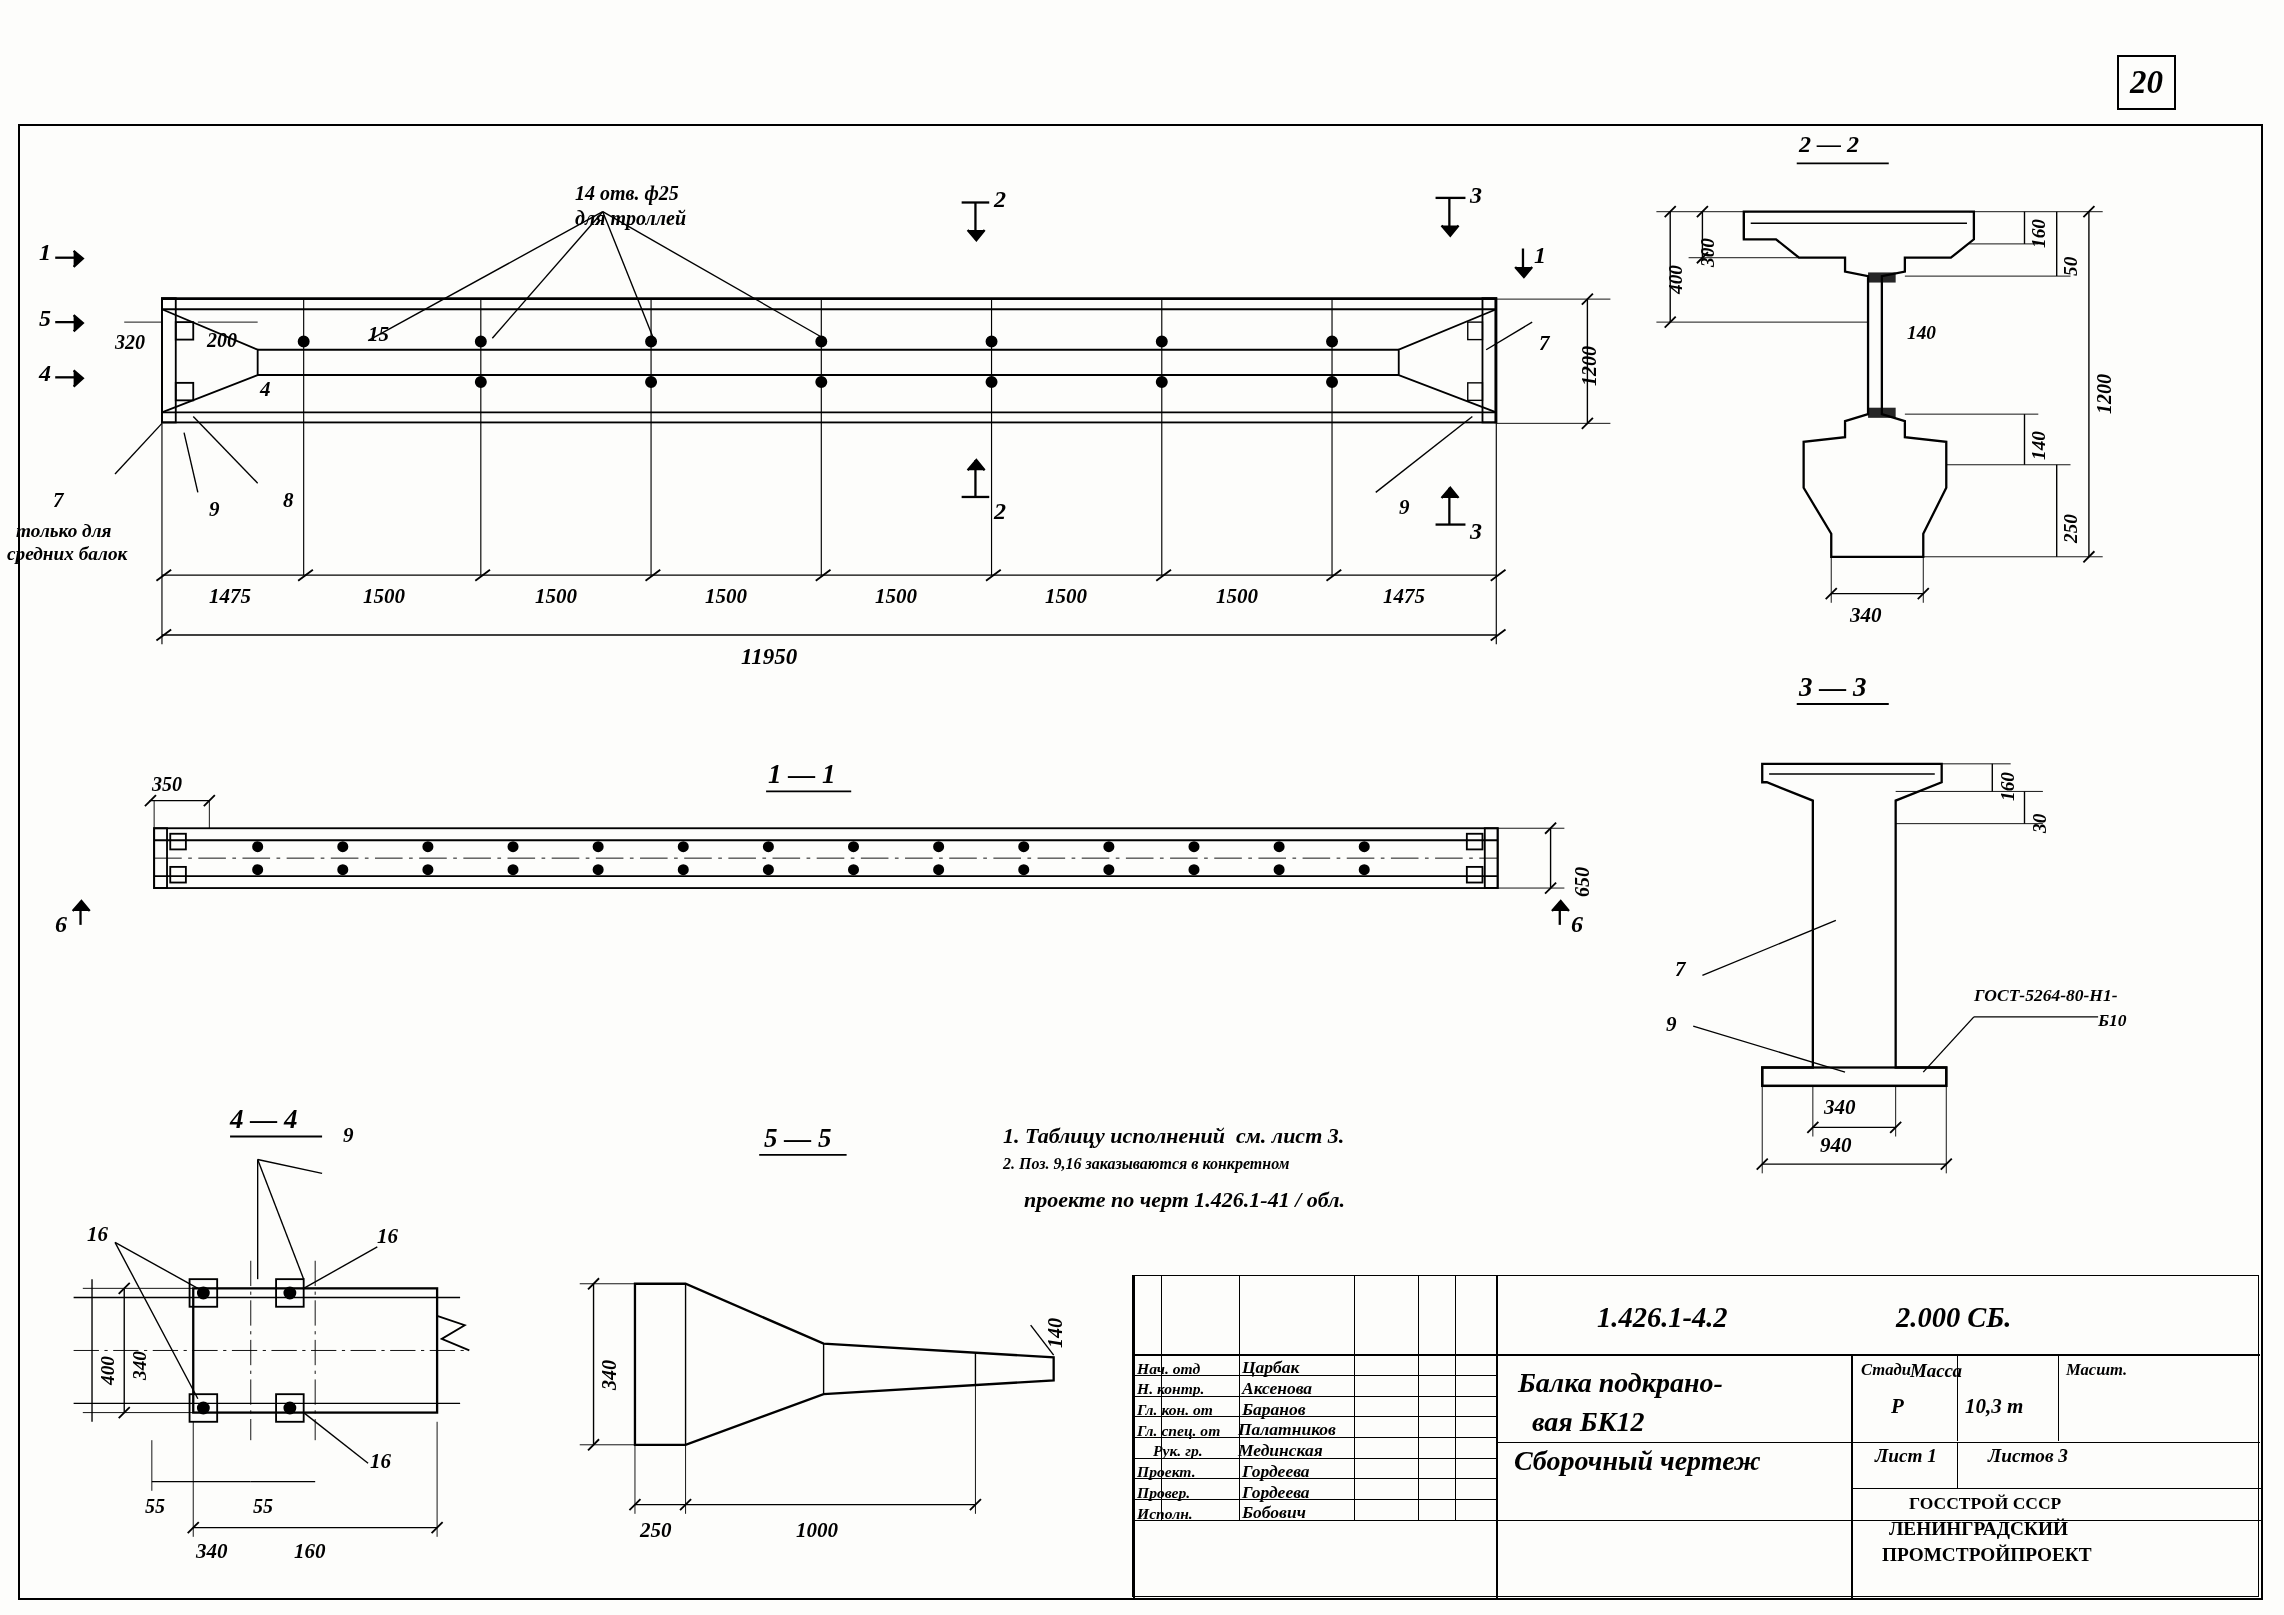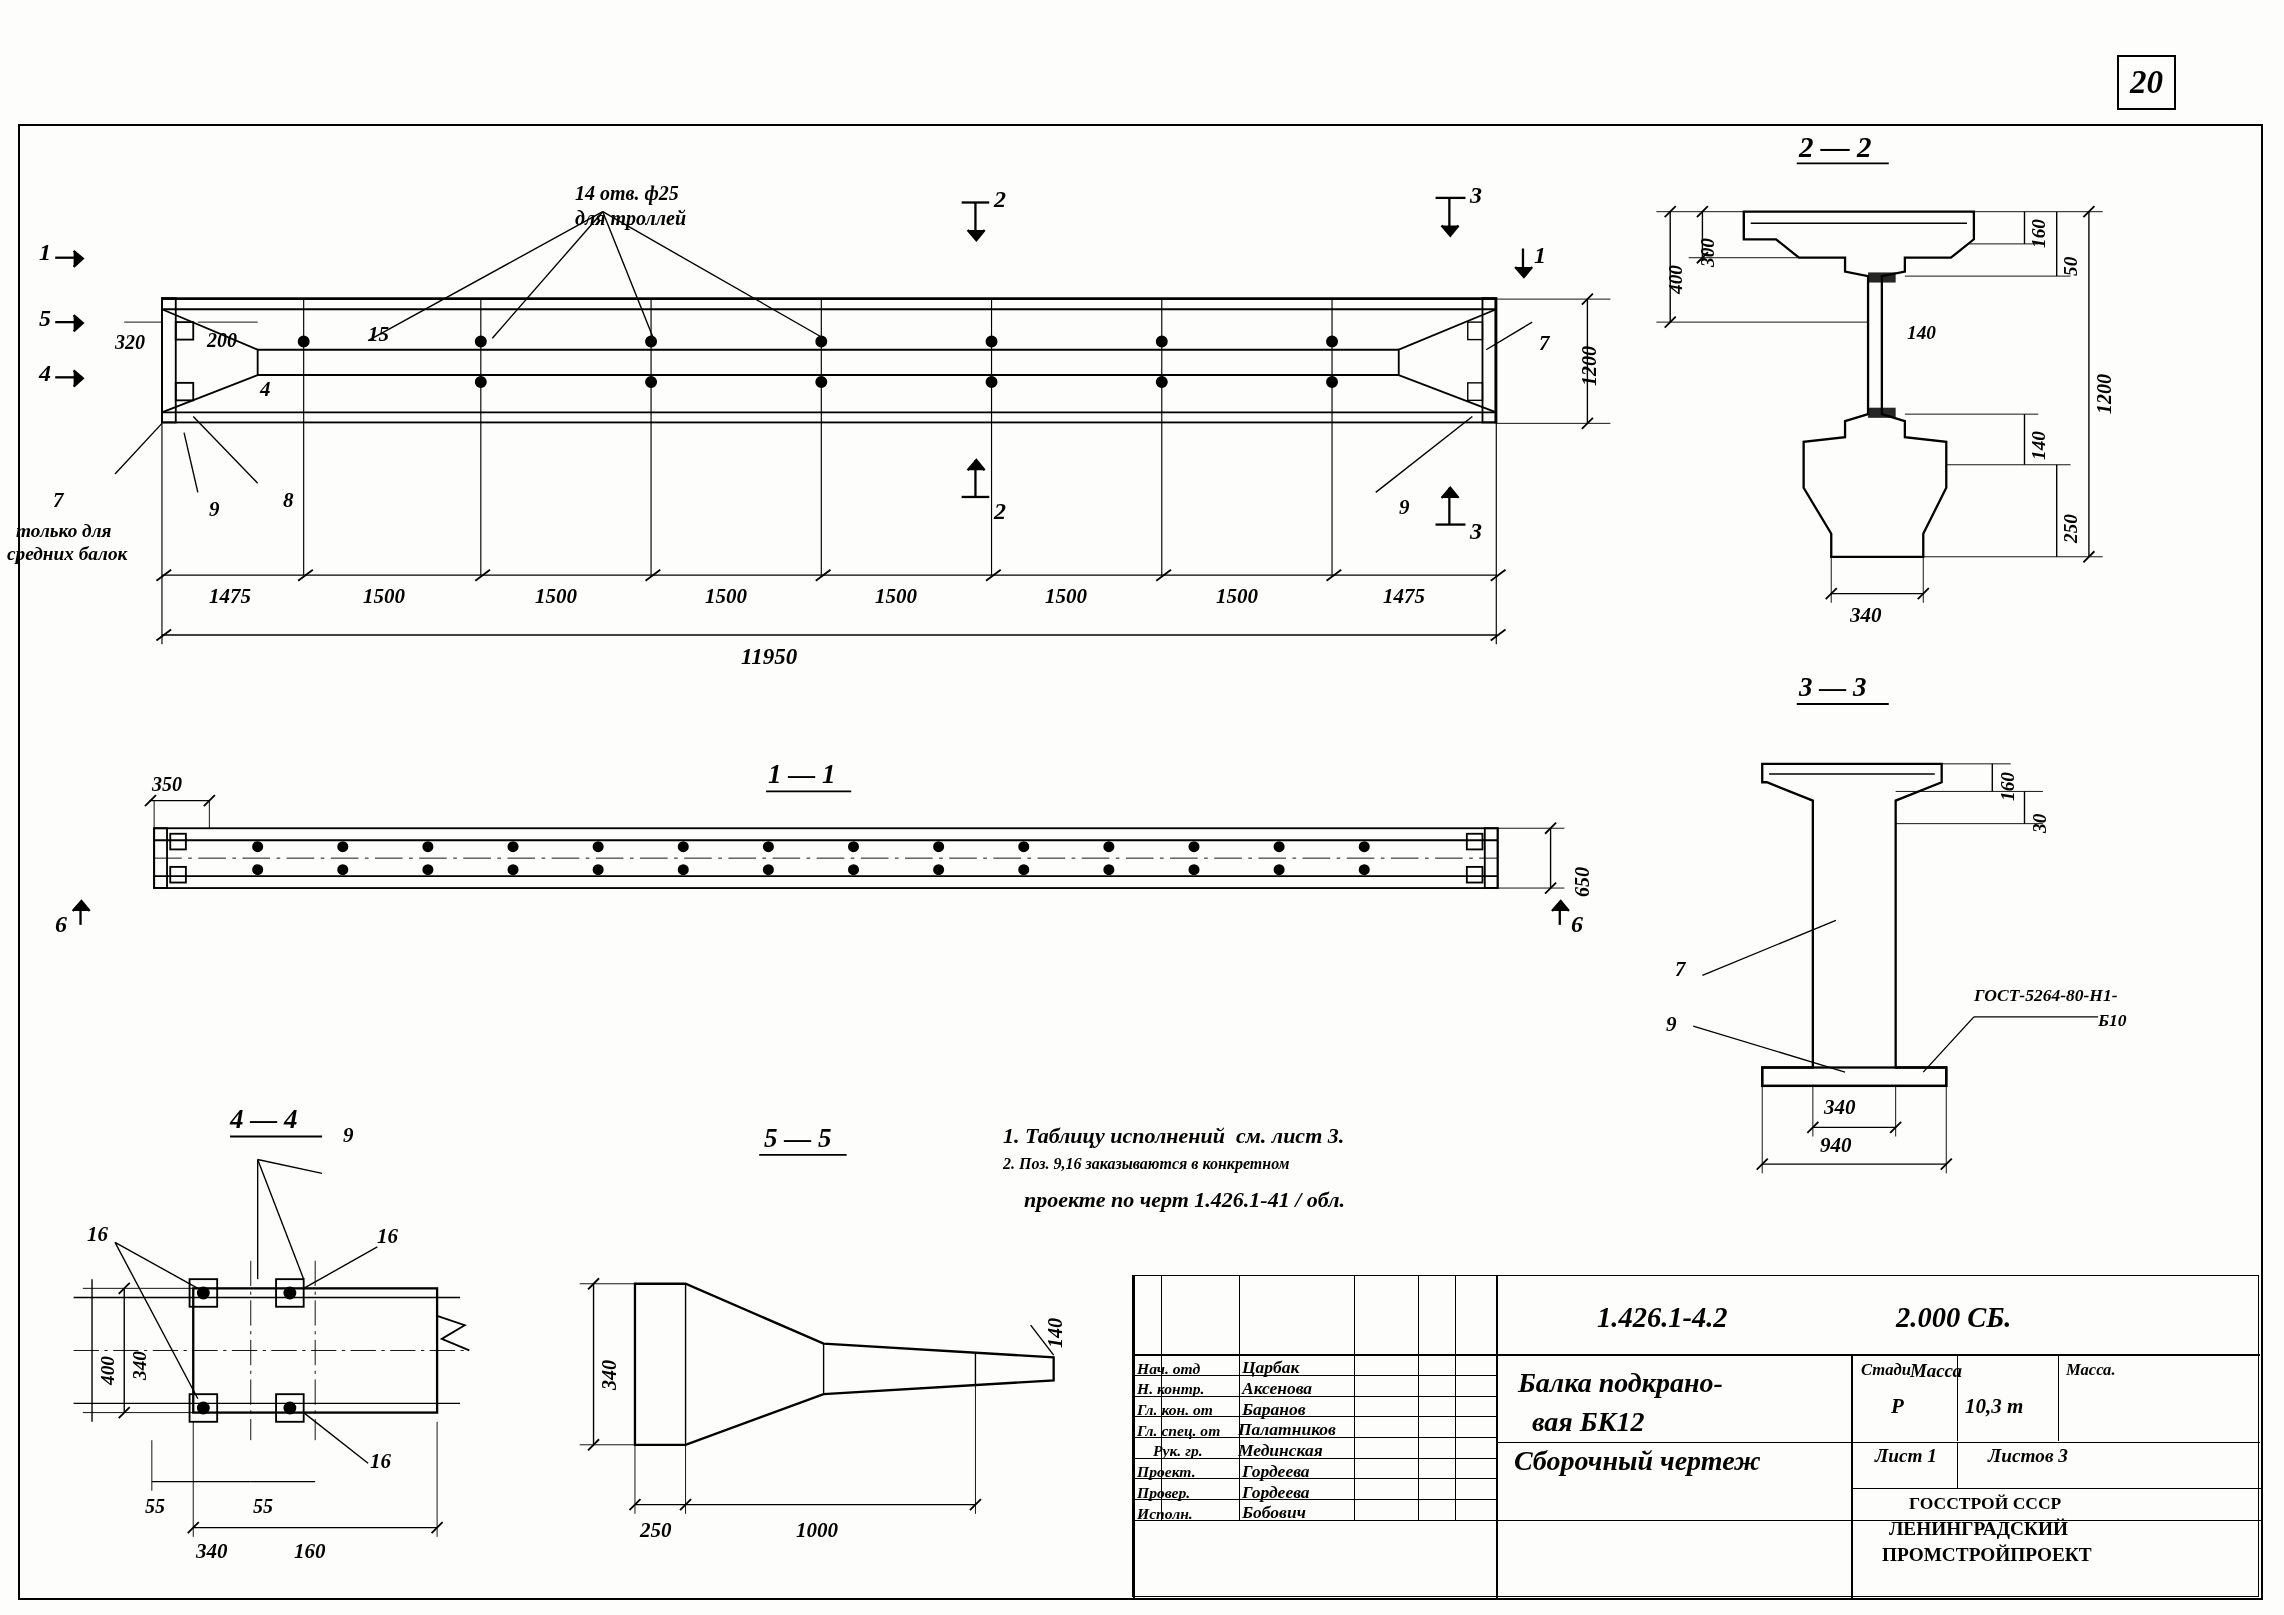--- a/index.html
+++ b/index.html
@@ -400,21 +400,21 @@
   <div class="lbl" style="left:1216px;top:584px;font-size:21px;">1500</div>
   <div class="lbl" style="left:1383px;top:584px;font-size:21px;">1475</div>
   <div class="lbl" style="left:741px;top:644px;font-size:23px;">11950</div>
 
   <div class="lbl" style="left:768px;top:759px;font-size:27px;">1 — 1</div>
   <div class="lbl" style="left:152px;top:773px;font-size:20px;">350</div>
   <div class="lbl rot" style="left:1571px;top:897px;font-size:20px;transform:rotate(-90deg);">650</div>
   <div class="lbl" style="left:55px;top:911px;font-size:24px;">6</div>
   <div class="lbl" style="left:1571px;top:911px;font-size:24px;">6</div>
 
-  <div class="lbl" style="left:1799px;top:131px;font-size:29px;font-family:Liberation Serif, serif;">2 — 2</div>
+  <div class="lbl" style="left:1799px;top:131px;font-size:24px;font-family:Liberation Serif, serif;">2 — 2</div>
   <div class="lbl rot" style="left:1697px;top:267px;font-size:19.3px;transform:rotate(-90deg);">300</div>
   <div class="lbl rot" style="left:1665px;top:294px;font-size:19.3px;transform:rotate(-90deg);">400</div>
   <div class="lbl rot" style="left:2028px;top:248px;font-size:19.3px;transform:rotate(-90deg);">160</div>
   <div class="lbl rot" style="left:2060px;top:276px;font-size:19.3px;transform:rotate(-90deg);">50</div>
   <div class="lbl" style="left:1907px;top:322px;font-size:19.3px;">140</div>
   <div class="lbl rot" style="left:2093px;top:414px;font-size:20px;transform:rotate(-90deg);">1200</div>
   <div class="lbl rot" style="left:2028px;top:460px;font-size:19.3px;transform:rotate(-90deg);">140</div>
   <div class="lbl rot" style="left:2060px;top:543px;font-size:19.3px;transform:rotate(-90deg);">250</div>
   <div class="lbl" style="left:1850px;top:603px;font-size:21px;">340</div>
 
@@ -498,21 +498,21 @@
   <div class="lbl" style="left:1238px;top:1440px;font-size:17.5px;">Мединская</div>
   <div class="lbl" style="left:1137px;top:1463px;font-size:15.6px;">Проект.</div>
   <div class="lbl" style="left:1242px;top:1461px;font-size:17.5px;">Гордеева</div>
   <div class="lbl" style="left:1137px;top:1484px;font-size:15.6px;">Провер.</div>
   <div class="lbl" style="left:1242px;top:1482px;font-size:17.5px;">Гордеева</div>
   <div class="lbl" style="left:1137px;top:1505px;font-size:15.6px;">Исполн.</div>
   <div class="lbl" style="left:1242px;top:1502px;font-size:17.5px;">Бобович</div>
 
   <div class="lbl" style="left:1861px;top:1360px;font-size:16.6px;">Стади</div>
   <div class="lbl" style="left:1910px;top:1360px;font-size:19px;text-align:center;">Масса</div>
-  <div class="lbl" style="left:2066px;top:1360px;font-size:16.6px;">Масса.</div>
+  <div class="lbl" style="left:2066px;top:1360px;font-size:16.6px;">Масшт.</div>
   <div class="lbl" style="left:1891px;top:1394px;font-size:21px;">Р</div>
   <div class="lbl" style="left:1965px;top:1394px;font-size:21px;">10,3 т</div>
   <div class="lbl" style="left:1875px;top:1445px;font-size:19.3px;">Лист 1</div>
   <div class="lbl" style="left:1988px;top:1445px;font-size:19.3px;">Листов 3</div>
 
   <div class="lbl up" style="left:1909px;top:1493px;font-size:17.5px;font-weight:700;">ГОССТРОЙ СССР</div>
   <div class="lbl up" style="left:1889px;top:1518px;font-size:19.3px;font-weight:700;">ЛЕНИНГРАДСКИЙ</div>
   <div class="lbl up" style="left:1882px;top:1544px;font-size:19.3px;font-weight:700;">ПРОМСТРОЙПРОЕКТ</div>
 
 </div>

